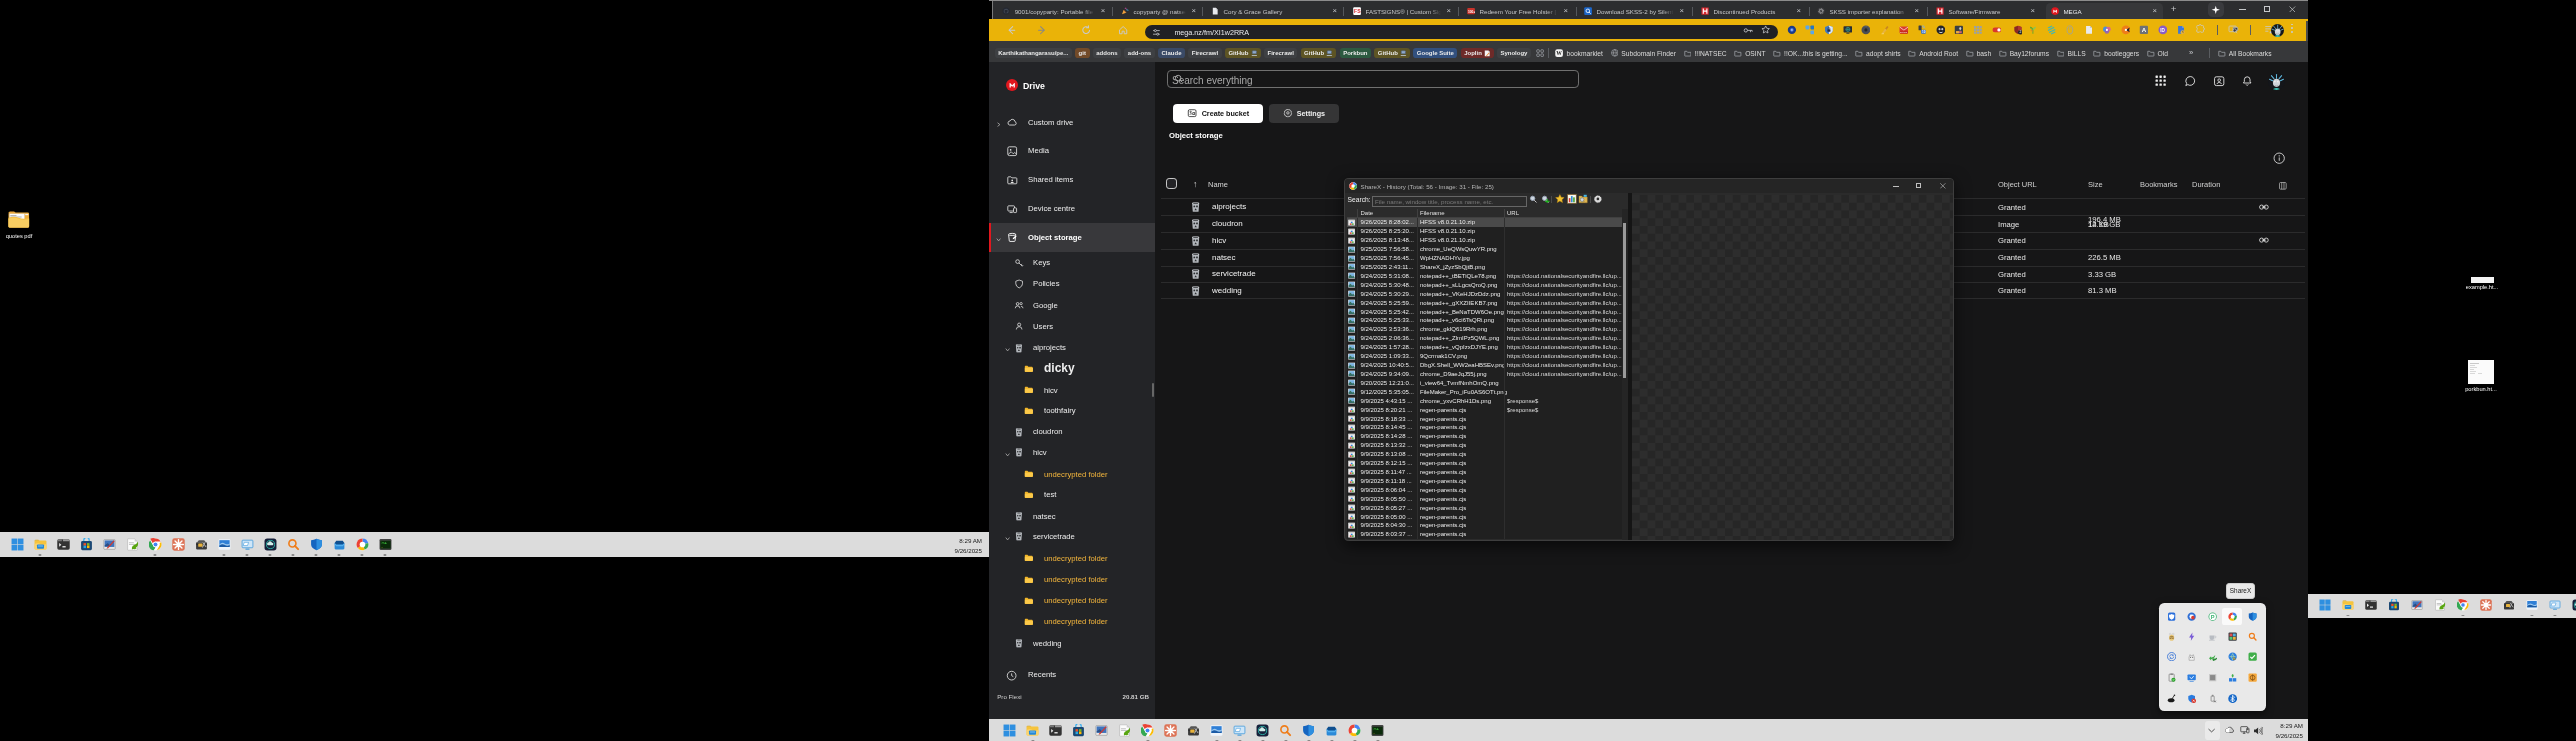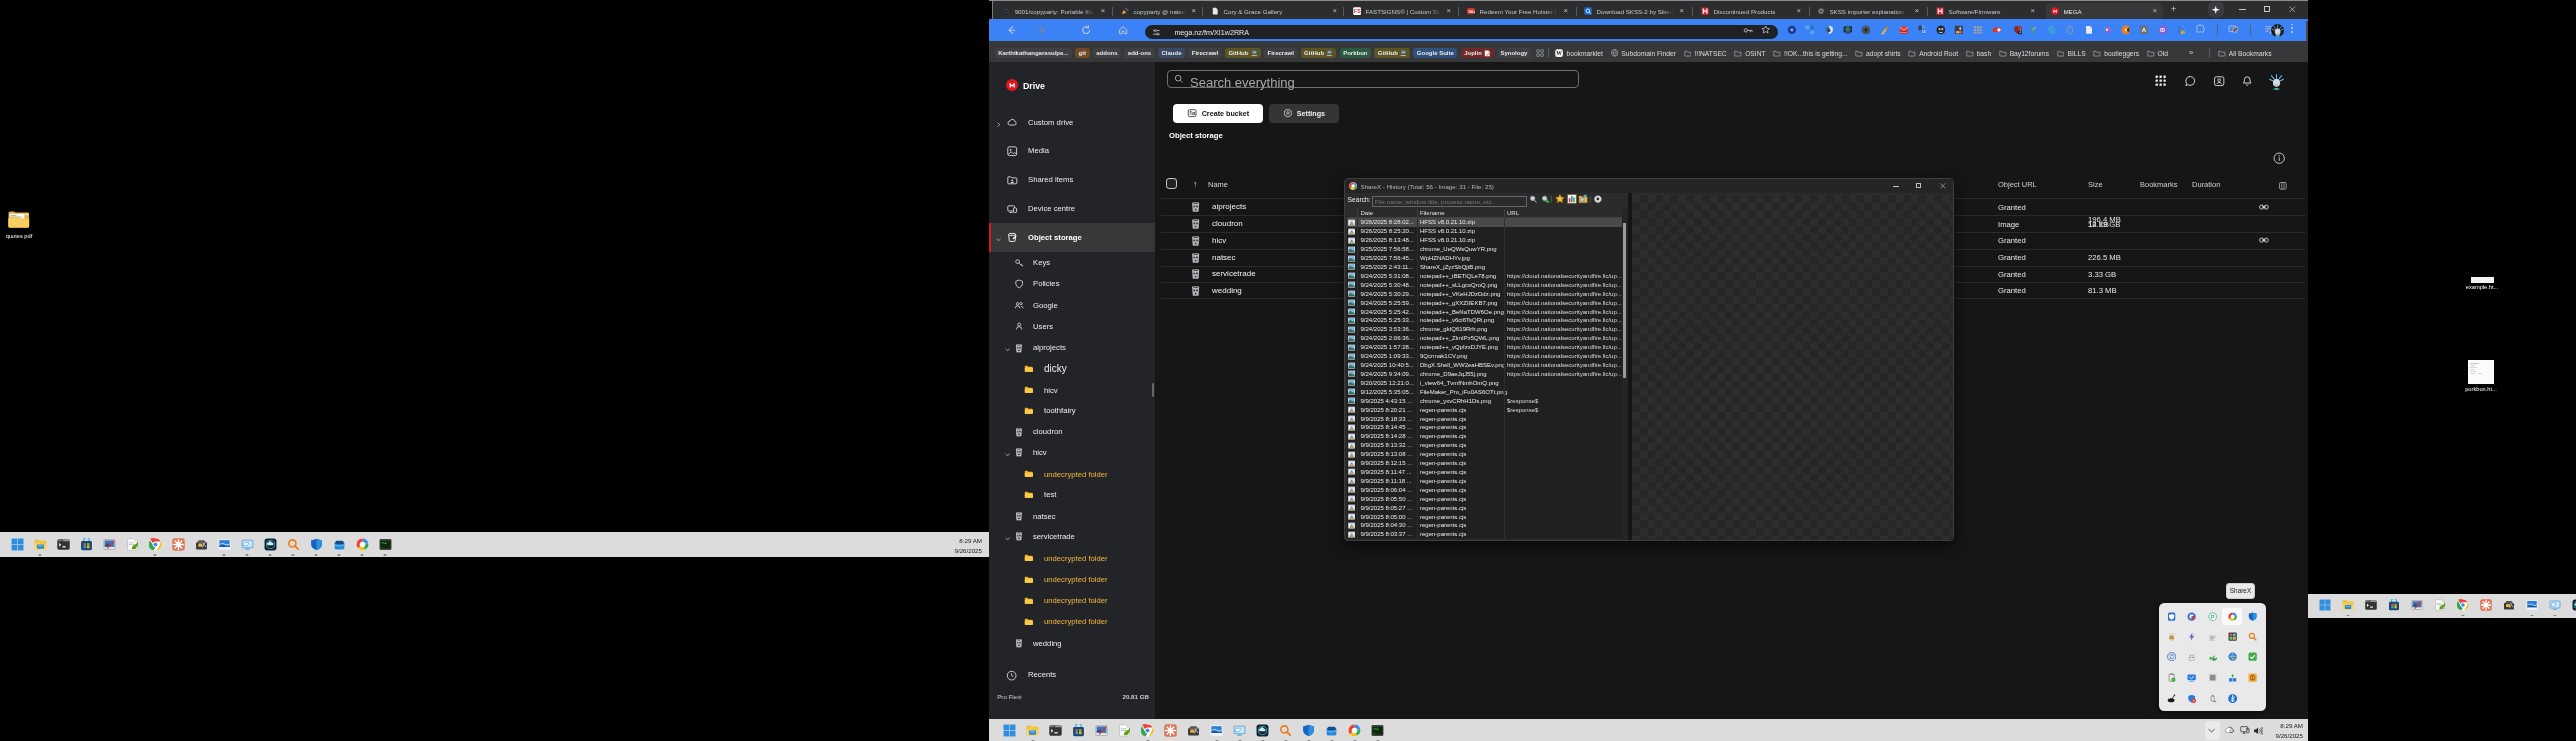--- a/index.html
+++ b/index.html
@@ -24,21 +24,21 @@
   
   #browser { position:absolute; left:989px; top:0; width:1319px; height:719px; background:#0e0e0e; }
   #tabstrip { position:absolute; left:0; top:0; width:1319px; height:19px; background:#2c2d2f; }
   .tab { position:absolute; top:2.6px; height:17.5px; display:flex; align-items:center; color:#c6c8ca; font-size:6.2px; }
   .tab .fav { width:8.2px; height:8.2px; margin:0 4.1px 0 5.2px; flex:none; }
   .tab .ttl { white-space:nowrap; overflow:hidden; flex:1; mask-image:linear-gradient(90deg,#000 85%,transparent); -webkit-mask-image:linear-gradient(90deg,#000 85%,transparent); }
   .tab .x { flex:none; width:8.2px; height:8.2px; margin:0 4.1px; color:#c5c7ca; font-size:7.7px; line-height:7.7px; text-align:center; }
   .tab.active { background:#37383a; border-radius:4.6px 4.6px 0 0; top:3.1px; height:16px; color:#e8eaed; }
   .tabsep { position:absolute; top:6.7px; width:0.5px; height:9.3px; background:#55585c; }
 
-  #toolbar { position:absolute; left:0; top:19px; width:1319px; height:22px; background:#3b82f6; }
+  #toolbar { position:absolute; left:0; top:19px; width:1319px; height:22px; background:#eab308; }
   #bookbar { position:absolute; left:0; top:41px; width:1319px; height:20.6px; background:#37383a; }
   #urlpill { position:absolute; left:156px; top:6.2px; width:633px; height:14px; background:#202124; border-radius:7.2px; color:#e8eaed; font-size:7.2px; display:flex; align-items:center; }
   .extic { position:absolute; top:4.6px; width:13px; height:13px; display:flex; align-items:center; justify-content:center; }
   .chip { height:9.8px; border-radius:3.1px; display:inline-flex; align-items:center; padding:0 3.6px; color:#e9e9e9; font-size:6px; font-weight:bold; margin-right:3.1px; white-space:nowrap; }
   .bmk { display:inline-flex; align-items:center; color:#dddddd; font-size:6.7px; margin-right:7.7px; white-space:nowrap; }
   .bmk svg { margin-right:3.1px; }
 
   
   #mega { position:absolute; left:989px; top:62px; width:1319px; height:657px; background:#161617; }
   #sidebar { position:absolute; left:0; top:0; width:166px; height:657px; background:#232427; }
@@ -833,21 +833,21 @@
           <svg width="9.8" height="9.8" viewBox="0 0 24 24">
             <use href="#i-bucket"></use>
           </svg>
         </div>
         <div class="abs" style="left:44px;top:281px;color:#ededed;font-size:7.7px;font-weight:normal;line-height:9.3px;">aiprojects</div>
         <div class="abs" style="left:34px;top:301px;width:12.4px;height:12.4px;display:flex;align-items:center;justify-content:center;">
           <svg width="9.8" height="9.8" viewBox="0 0 24 24">
             <use href="#i-yfolder"></use>
           </svg>
         </div>
-        <div class="abs" style="left:55px;top:302px;color:#ededed;font-size:10px;font-weight:normal;line-height:9.3px;">dicky</div>
+        <div class="abs" style="left:55px;top:302px;color:#ededed;font-size:12px;font-weight:bold;line-height:9.3px;">dicky</div>
         <div class="abs" style="left:34px;top:322px;width:12.4px;height:12.4px;display:flex;align-items:center;justify-content:center;">
           <svg width="9.8" height="9.8" viewBox="0 0 24 24">
             <use href="#i-yfolder"></use>
           </svg>
         </div>
         <div class="abs" style="left:55px;top:324px;color:#ededed;font-size:7.7px;font-weight:normal;line-height:9.3px;">hicv</div>
         <div class="abs" style="left:34px;top:343px;width:12.4px;height:12.4px;display:flex;align-items:center;justify-content:center;">
           <svg width="9.8" height="9.8" viewBox="0 0 24 24">
             <use href="#i-yfolder"></use>
           </svg>
@@ -976,21 +976,21 @@
             <circle cx="13.8" cy="17.3" r="0.7" fill="#333"></circle>
             <circle cx="19.6" cy="17.3" r="0.7" fill="#333"></circle>
             <path d="M13 24.5 q3.5 2 7 0" stroke="#8a8d92" stroke-width="1.2" fill="none"></path>
             <path d="M10 31 q6.5-4 13 0 v2 h-13z" fill="#3ec6b8"></path>
           </svg></div>
         <div class="abs" style="left:178px;top:7.7px;width:412px;height:18.5px;border:0.5px solid #707070;border-radius:4.1px;"></div>
         <svg class="abs" style="left:185px;top:12.4px;" width="9.8" height="9.8" viewBox="0 0 19 19">
           <circle cx="8" cy="8" r="5.5" fill="none" stroke="#b9b9b9" stroke-width="1.6"></circle>
           <path d="M12.2 12.2 l4.3 4.3" stroke="#b9b9b9" stroke-width="1.6"></path>
         </svg>
-        <div class="abs" style="left:201px;top:13px;color:#a9a9a9;font-size:13px;">Search everything</div>
+        <div class="abs" style="left:183px;top:13px;color:#a9a9a9;font-size:10px;">Search everything</div>
         <div class="abs flex" style="left:184px;top:42px;width:90px;height:18.5px;background:#fff;border-radius:4.1px;justify-content:center;color:#111;font-size:7.2px;font-weight:bold;"><svg width="10.3" height="10.3" viewBox="0 0 24 24" style="margin-right:4.6px;">
             <rect x="3" y="4" width="18" height="16" rx="3" fill="none" stroke="#111" stroke-width="1.7"></rect>
             <circle cx="8.5" cy="9" r="1.6" fill="none" stroke="#111" stroke-width="1.5"></circle>
             <path d="M6.5 16 l3-3.5 2.5 3" fill="none" stroke="#111" stroke-width="1.5"></path>
             <rect x="13.5" y="11" width="4.5" height="4.5" fill="none" stroke="#111" stroke-width="1.5"></rect>
           </svg>Create bucket</div>
         <div class="abs flex" style="left:280px;top:42px;width:70px;height:18.5px;background:#353536;border-radius:4.1px;justify-content:center;color:#f0f0f0;font-size:7.2px;font-weight:bold;"><svg width="9.8" height="9.8" viewBox="0 0 24 24" style="margin-right:4.1px;">
             <circle cx="12" cy="12" r="3" fill="none" stroke="#f0f0f0" stroke-width="1.7"></circle>
             <path d="M12 2.5 l1.8 2.2 2.8-.6 1 2.7 2.8.9 -.6 2.8 2 2 -2 2 .6 2.8 -2.8.9 -1 2.7 -2.8-.6 -1.8 2.2 -1.8-2.2 -2.8.6 -1-2.7 -2.8-.9 .6-2.8 -2-2 2-2 -.6-2.8 2.8-.9 1-2.7 2.8.6z" fill="none" stroke="#f0f0f0" stroke-width="1.6" stroke-linejoin="round"></path>
           </svg>Settings</div>

